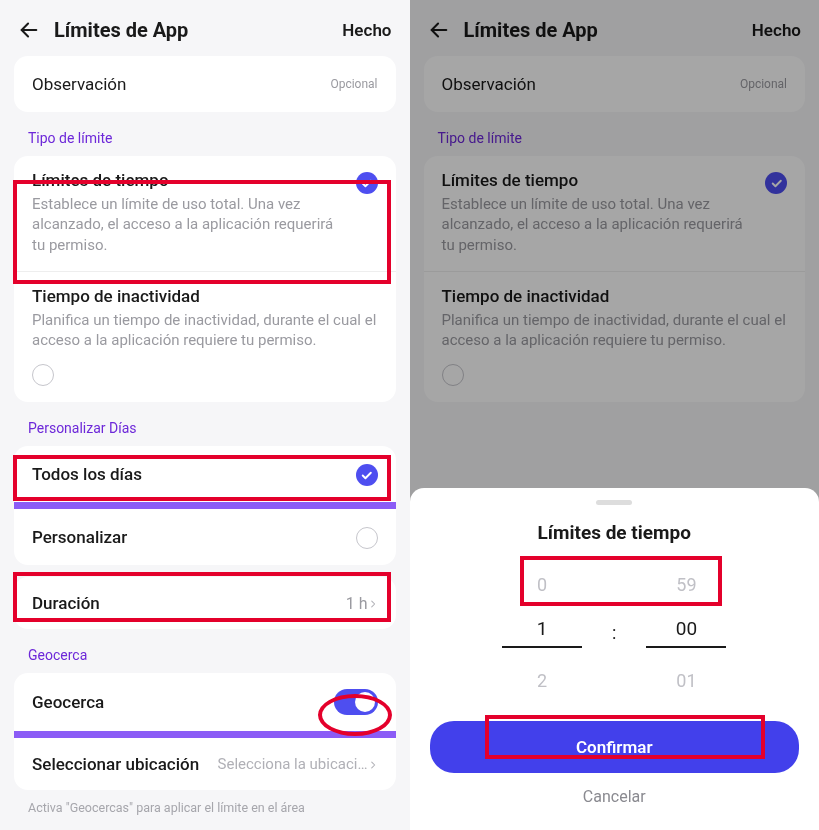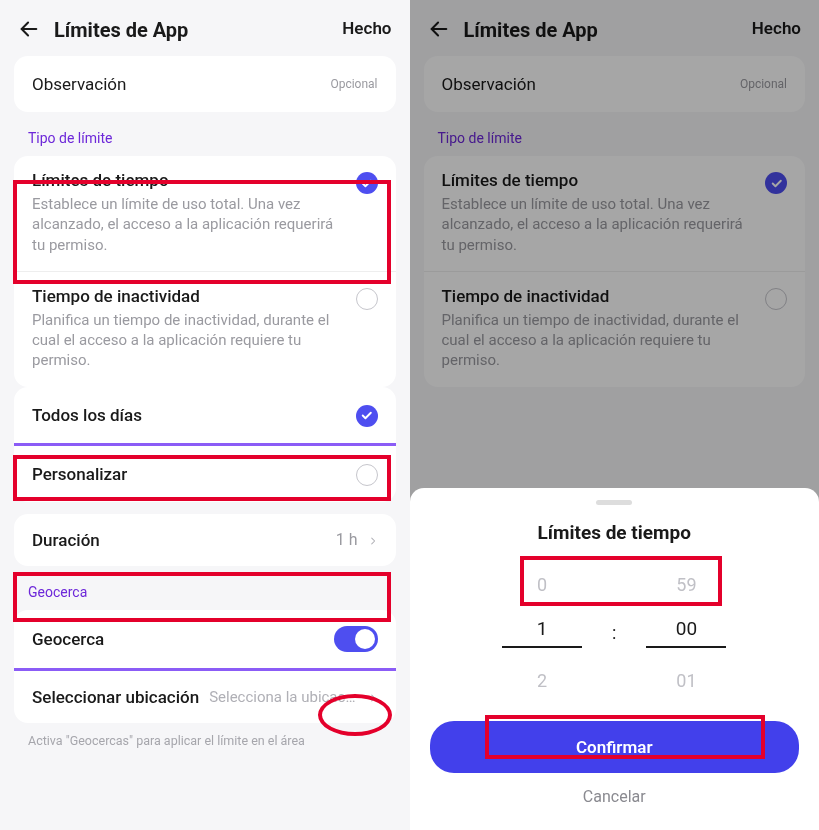--- a/index.html
+++ b/index.html
@@ -1,41 +1,41 @@
 <!DOCTYPE html>
 <html><head>
 <meta charset="utf-8">
 <style>
   * { box-sizing: border-box; margin: 0; padding: 0; font-family: -apple-system, BlinkMacSystemFont, "Segoe UI", Roboto, Helvetica, Arial, sans-serif; }
   body { background: #fff; width: 819px; height: 830px; display: flex; overflow: hidden; }
   .screen { width: 409.5px; height: 830px; position: relative; }
   .screen-left { background: #f6f6f8; }
   .screen-right { background: #f6f6f8; }
   .dim-overlay { position: absolute; inset: 0; background: rgba(0,0,0,0.35); z-index: 5; pointer-events: none; }
-  .topbar { display: flex; align-items: flex-start; padding: 18px 18px 14px 18px; gap: 14px; }
+  .topbar { display: flex; align-items: center; padding: 18px 18px 14px 18px; gap: 14px; }
   .back-arrow { width: 22px; height: 22px; display: flex; align-items: center; justify-content: center; }
   .back-arrow svg { stroke: #1a1a1a; }
   .topbar-title { font-size: 20px; font-weight: 700; color: #1a1a1a; flex: 1; }
   .topbar-action { font-size: 17px; font-weight: 600; color: #1a1a1a; }
   .card { background: #fff; border-radius: 14px; margin: 0 14px; overflow: hidden; }
   .row { padding: 18px 18px; display: flex; align-items: center; gap: 18px; }
   .row-title { font-size: 17px; color: #1a1a1a; flex: 1; }
   .row-opt { font-size: 12px; color: #9a9aa0; }
   .section-label { font-size: 14px; color: #6d28d9; padding: 18px 28px 10px 28px; }
   .limit-row { padding: 14px 18px 16px 18px; display: flex; gap: 12px; align-items: flex-start; }
-  .limit-row + .limit-row { border-top: 1px solid #eee; }
+  .limit-row + .limit-row { border-top: 1px solid #eee; flex-direction: column; }
   .limit-text { flex: 1; }
   .limit-title { font-size: 17px; color: #1a1a1a; font-weight: 500; }
   .limit-desc { font-size: 15px; color: #9a9aa0; margin-top: 4px; line-height: 1.35; }
   .radio-check { width: 22px; height: 22px; border-radius: 50%; flex-shrink: 0; margin-top: 2px; }
   .radio-checked { background: #4e4ef0; display:flex; align-items:center; justify-content:center; }
   .radio-checked svg { stroke: #fff; }
   .radio-empty { border: 1.5px solid #c6c6cc; }
-  .simple-row { padding: 16px 18px; display: flex; align-items: center; gap: 10px; }
-  .simple-row + .simple-row { border-top: 3px solid #8b5cf6; }
+  .simple-row { padding: 16px 18px; display: flex; align-items: center; }
+  .simple-row + .simple-row { border-top: 7px solid #8b5cf6; }
   .simple-title { font-size: 17px; color: #1a1a1a; font-weight: 500; flex: 1; }
   .simple-value { font-size: 16px; color: #9a9aa0; }
   .chev { width: 10px; height: 14px; }
   .chev svg { stroke: #b0b0b6; }
   .toggle { width: 44px; height: 26px; border-radius: 13px; background: #4e4ef0; position: relative; flex-shrink:0; }
   .toggle-knob { position: absolute; width: 20px; height: 20px; background:#fff; border-radius:50%; top:3px; right:3px; }
   .loc-val { font-size:15px; color:#b0b0b6; white-space:nowrap; overflow:hidden; text-overflow:ellipsis; max-width:170px;}
   .footnote { font-size:12.5px; color:#a6a6ac; padding: 10px 28px 0 28px; line-height:1.3; }
   
   .hl { border: 4px solid #e4002b; position: absolute; z-index: 3; pointer-events:none; }
@@ -92,20 +92,21 @@
     </div>
     <div class="limit-row">
       <div class="limit-text">
         <div class="limit-title">Tiempo de inactividad</div>
         <div class="limit-desc">Planifica un tiempo de inactividad, durante el cual el acceso a la aplicación requiere tu permiso.</div>
       </div>
       <div class="radio-check radio-empty"></div>
     </div>
   </div>
 
+  <div class="section-label">Personalizar Días</div>
 
   <div class="card">
     <div class="simple-row">
       <div class="simple-title">Todos los días</div>
       <div class="radio-check radio-checked">
         <svg width="13" height="13" viewBox="0 0 24 24" fill="none" stroke-width="3.5" stroke-linecap="round" stroke-linejoin="round">
             <polyline points="5 12 10 17 20 7"></polyline>
           </svg>
       </div>
     </div>
@@ -133,21 +134,21 @@
 
   <div class="card">
     <div class="simple-row">
       <div class="simple-title">Geocerca</div>
       <div class="toggle">
           <div class="toggle-knob"></div>
         </div>
     </div>
     <div class="simple-row">
       <div class="simple-title" style="flex:0 0 auto">Seleccionar ubicación</div>
-      <div class="loc-val" style="flex:1;text-align:center">Selecciona la ubicaci…</div>
+      <div class="loc-val" style="flex:1;text-align:right">Selecciona la ubicaci…</div>
       <span class="chev">
         <svg width="10" height="14" viewBox="0 0 24 24" fill="none" stroke-width="2.5" stroke-linecap="round" stroke-linejoin="round">
             <polyline points="9 5 16 12 9 19"></polyline>
           </svg>
       </span>
     </div>
   </div>
 
   <div class="footnote">Activa "Geocercas" para aplicar el límite en el área</div>
 

